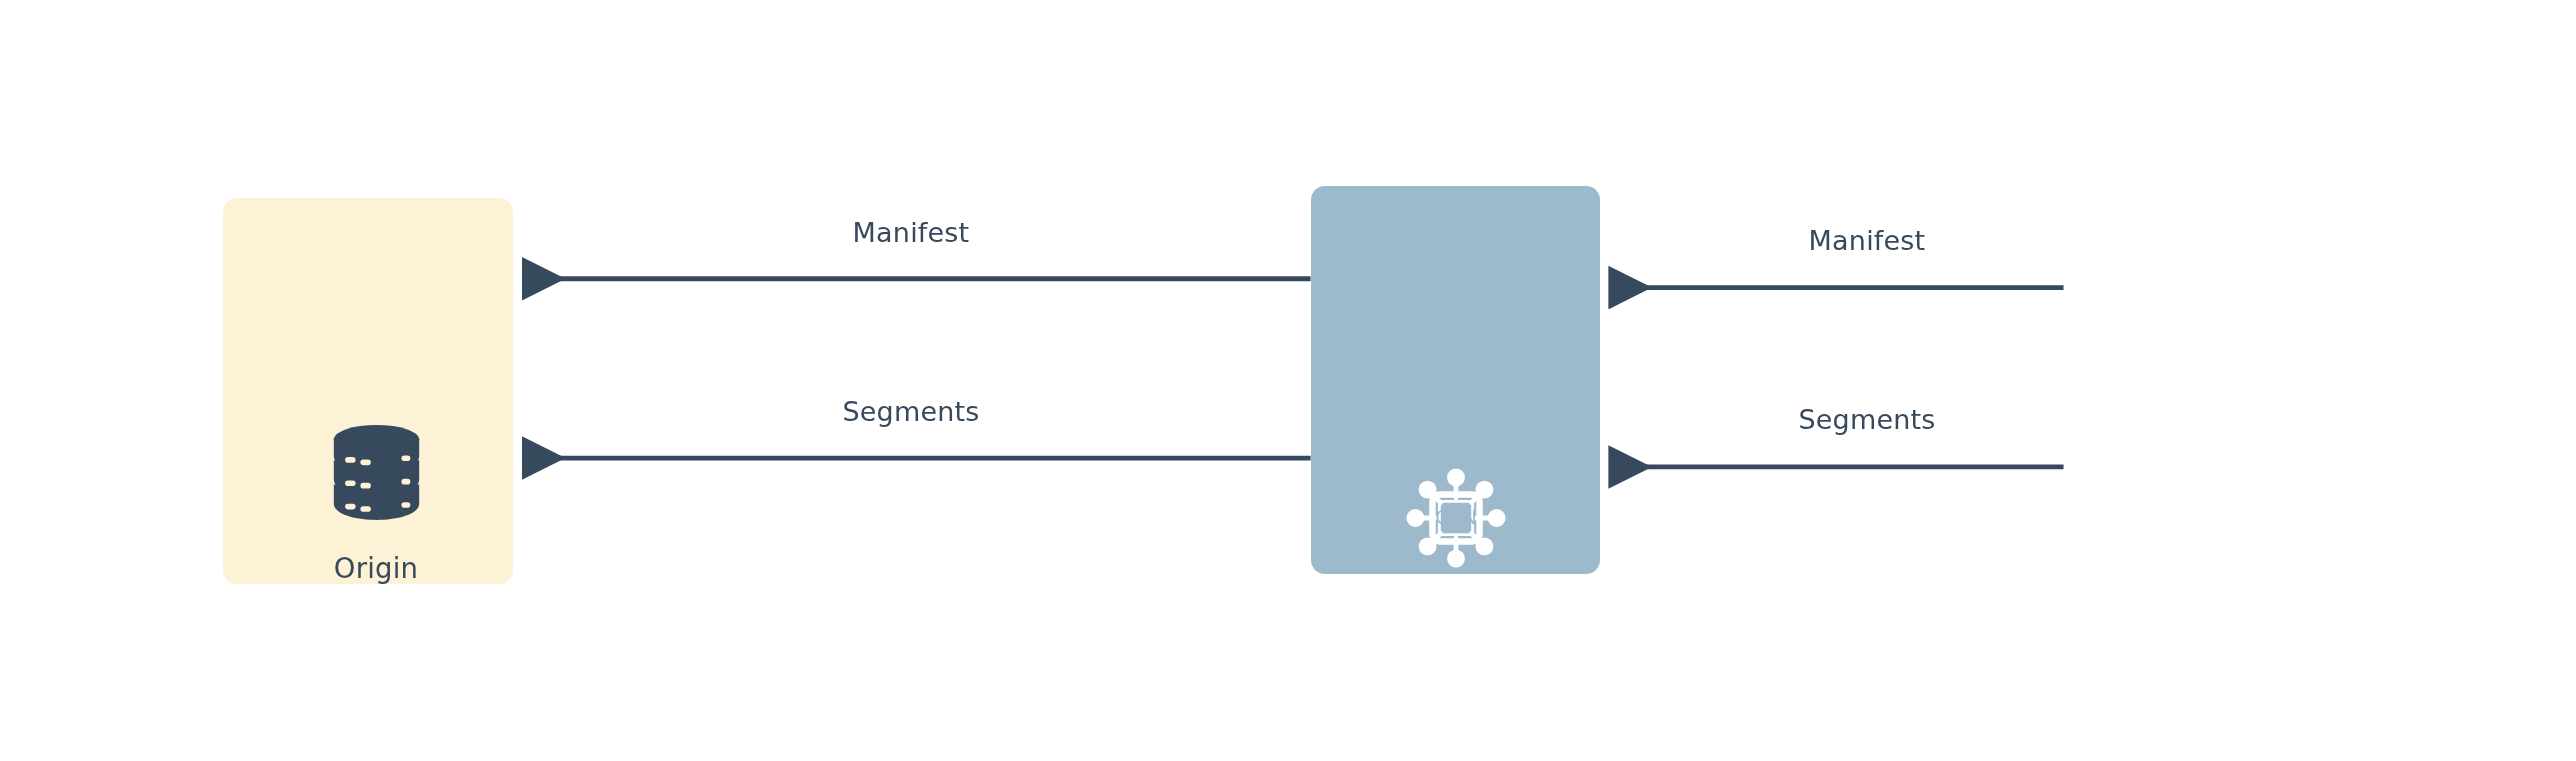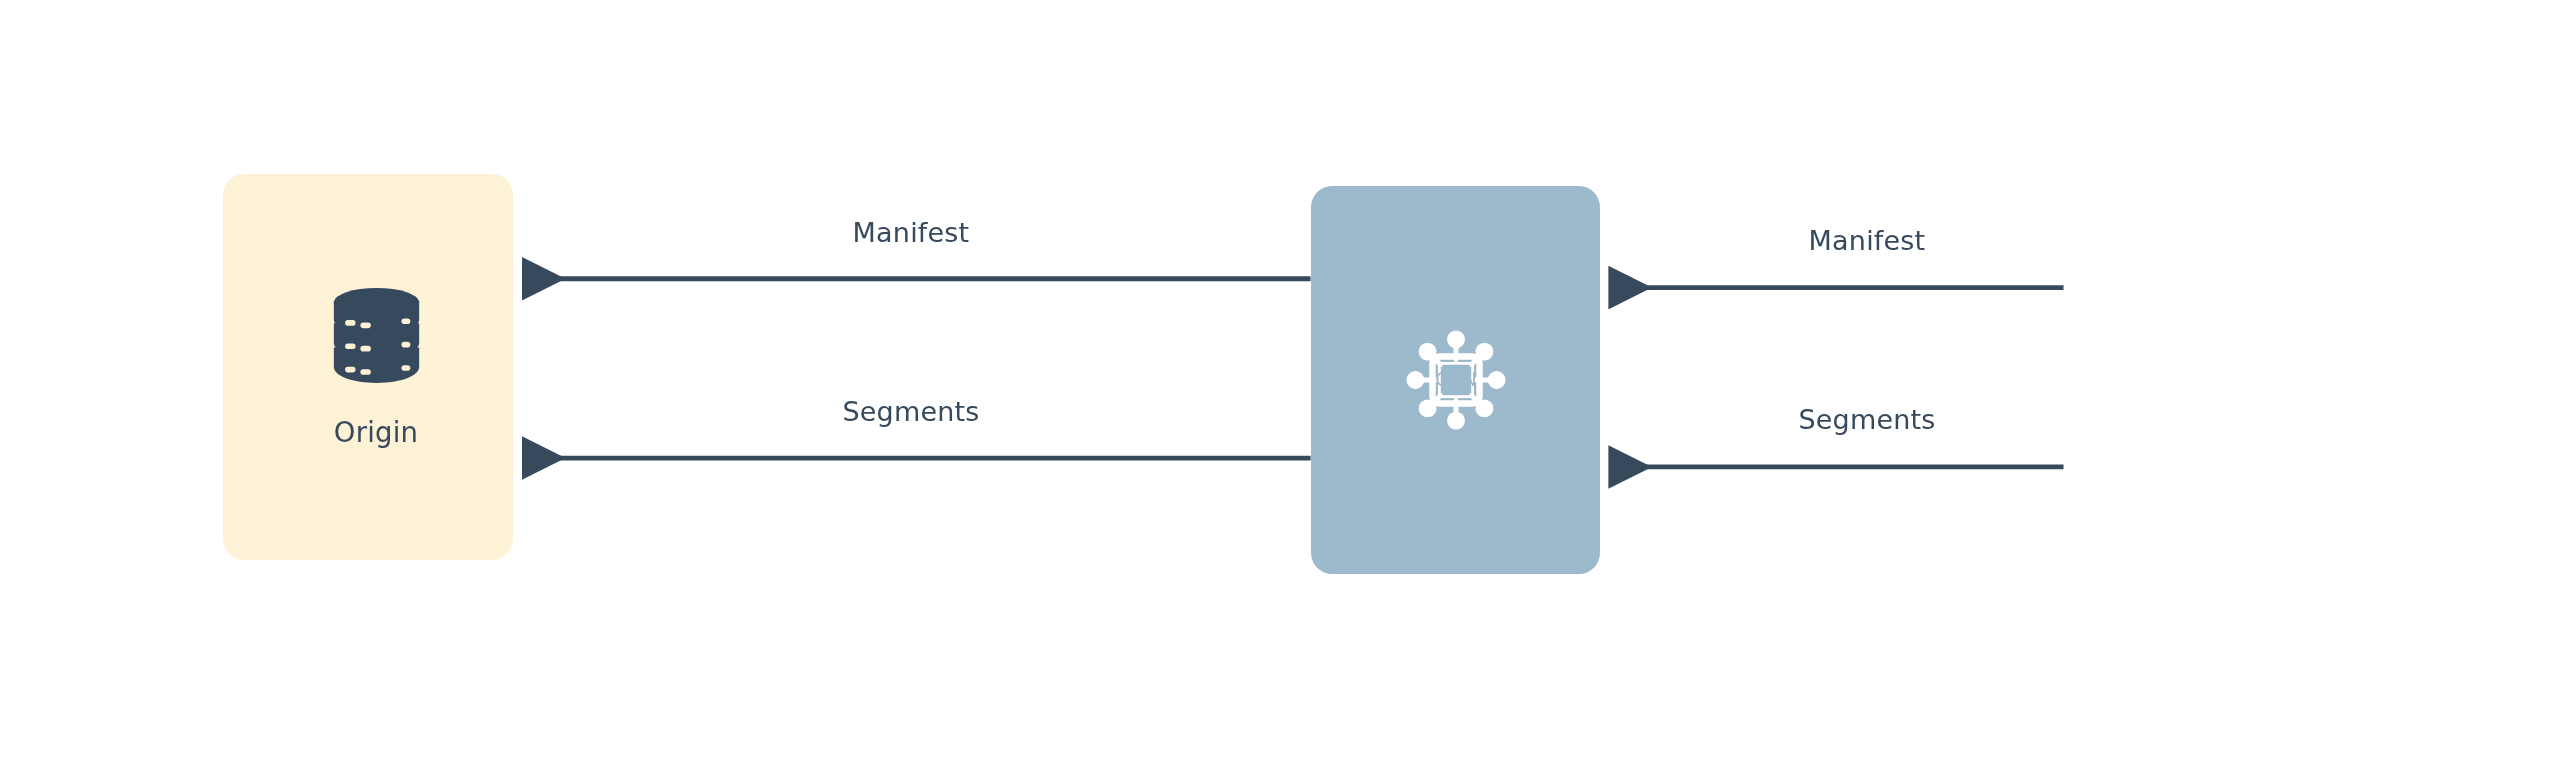--- a/index.html
+++ b/index.html
@@ -14,43 +14,43 @@
     position: relative;
     width: 2576px;
     height: 631px;
     background: #ffffff;
     overflow: hidden;
   }
 
   
   .node {
     position: absolute;
-    border-radius: 21px;
+    border-radius: 14px;
     display: flex;
     flex-direction: column;
     align-items: center;
-    justify-content: center;
+    justify-content: flex-end;
     box-sizing: border-box;
   }
   .node-icon {
     display: block;
     line-height: 0;
   }
   .node-label {
     margin-top: 27.5px;
     font-size: 27.5px;
     font-weight: 400;
     color: #37495C;
     letter-spacing: 0.2px;
     white-space: nowrap;
     text-align: center;
   }
 
   #node-origin {
-    left: 223px;  top: 174px;
+    left: 223px;  top: 198px;
     width: 290px; height: 386px;
     background: #FDF1D6;
     padding-left: 16px;
   }
   #node-cdn {
     left: 1311px; top: 186px;
     width: 289px; height: 388px;
     background: #9DB9CC;
   }
   #node-player {

